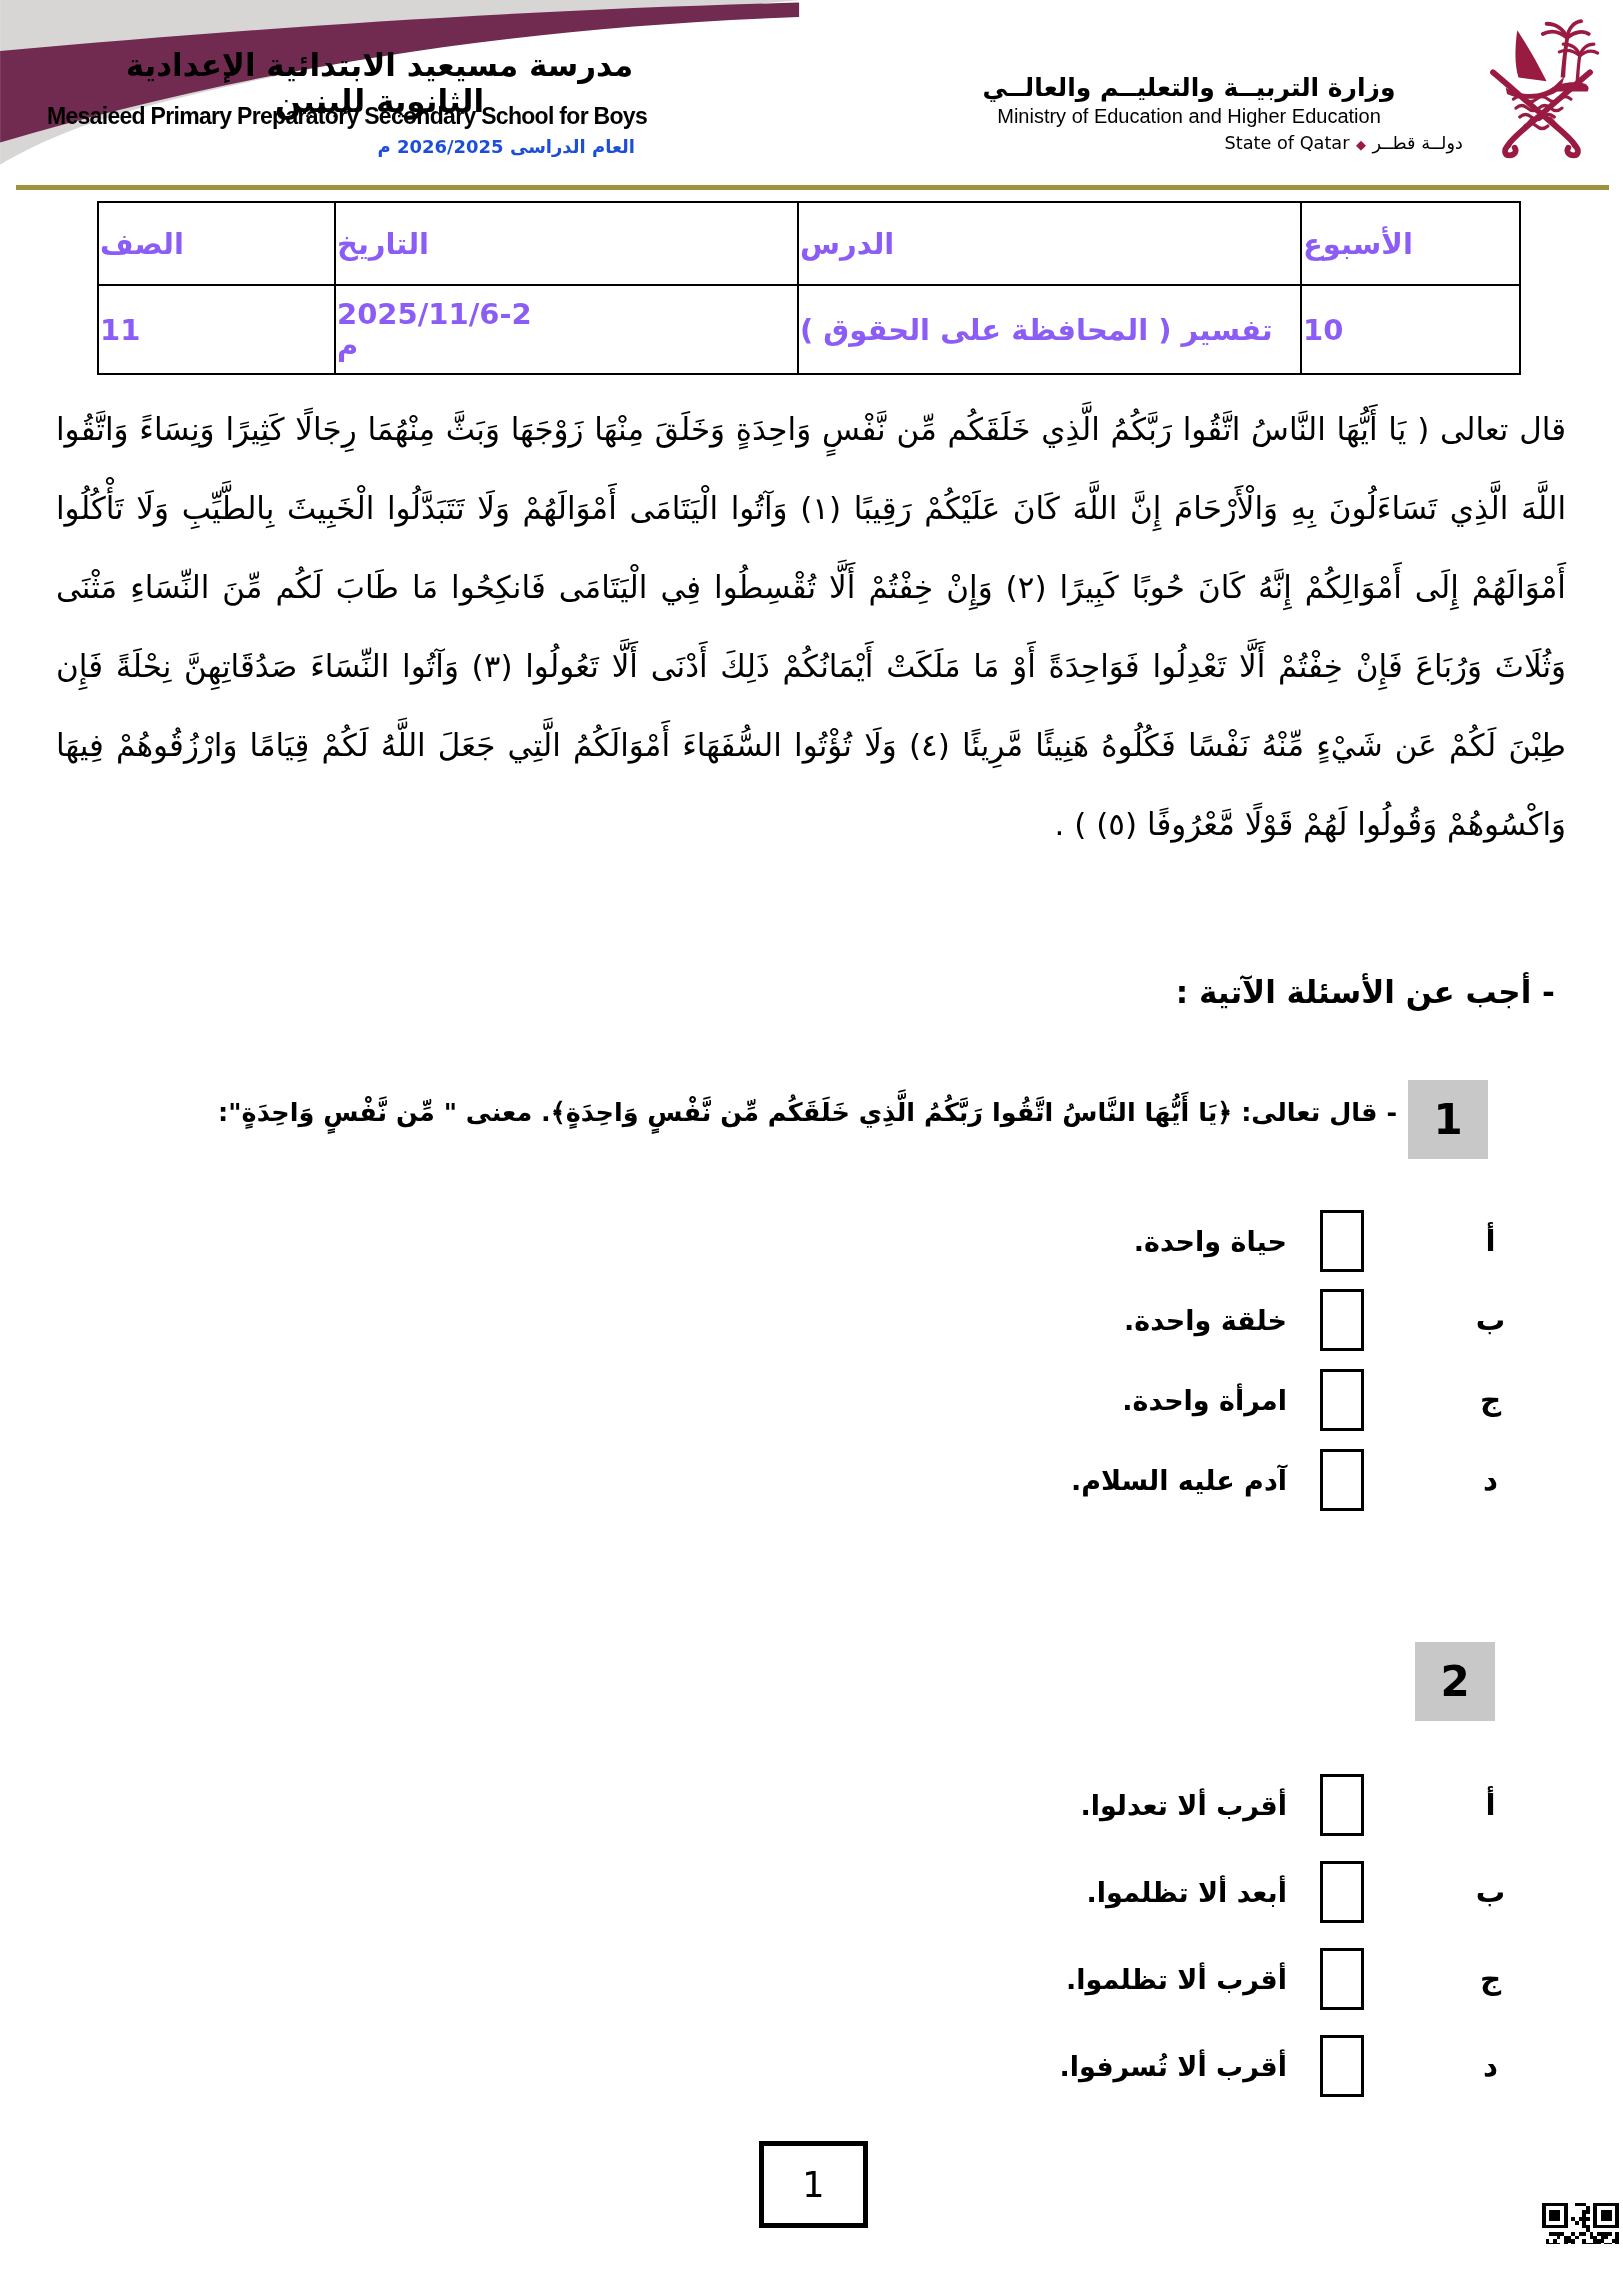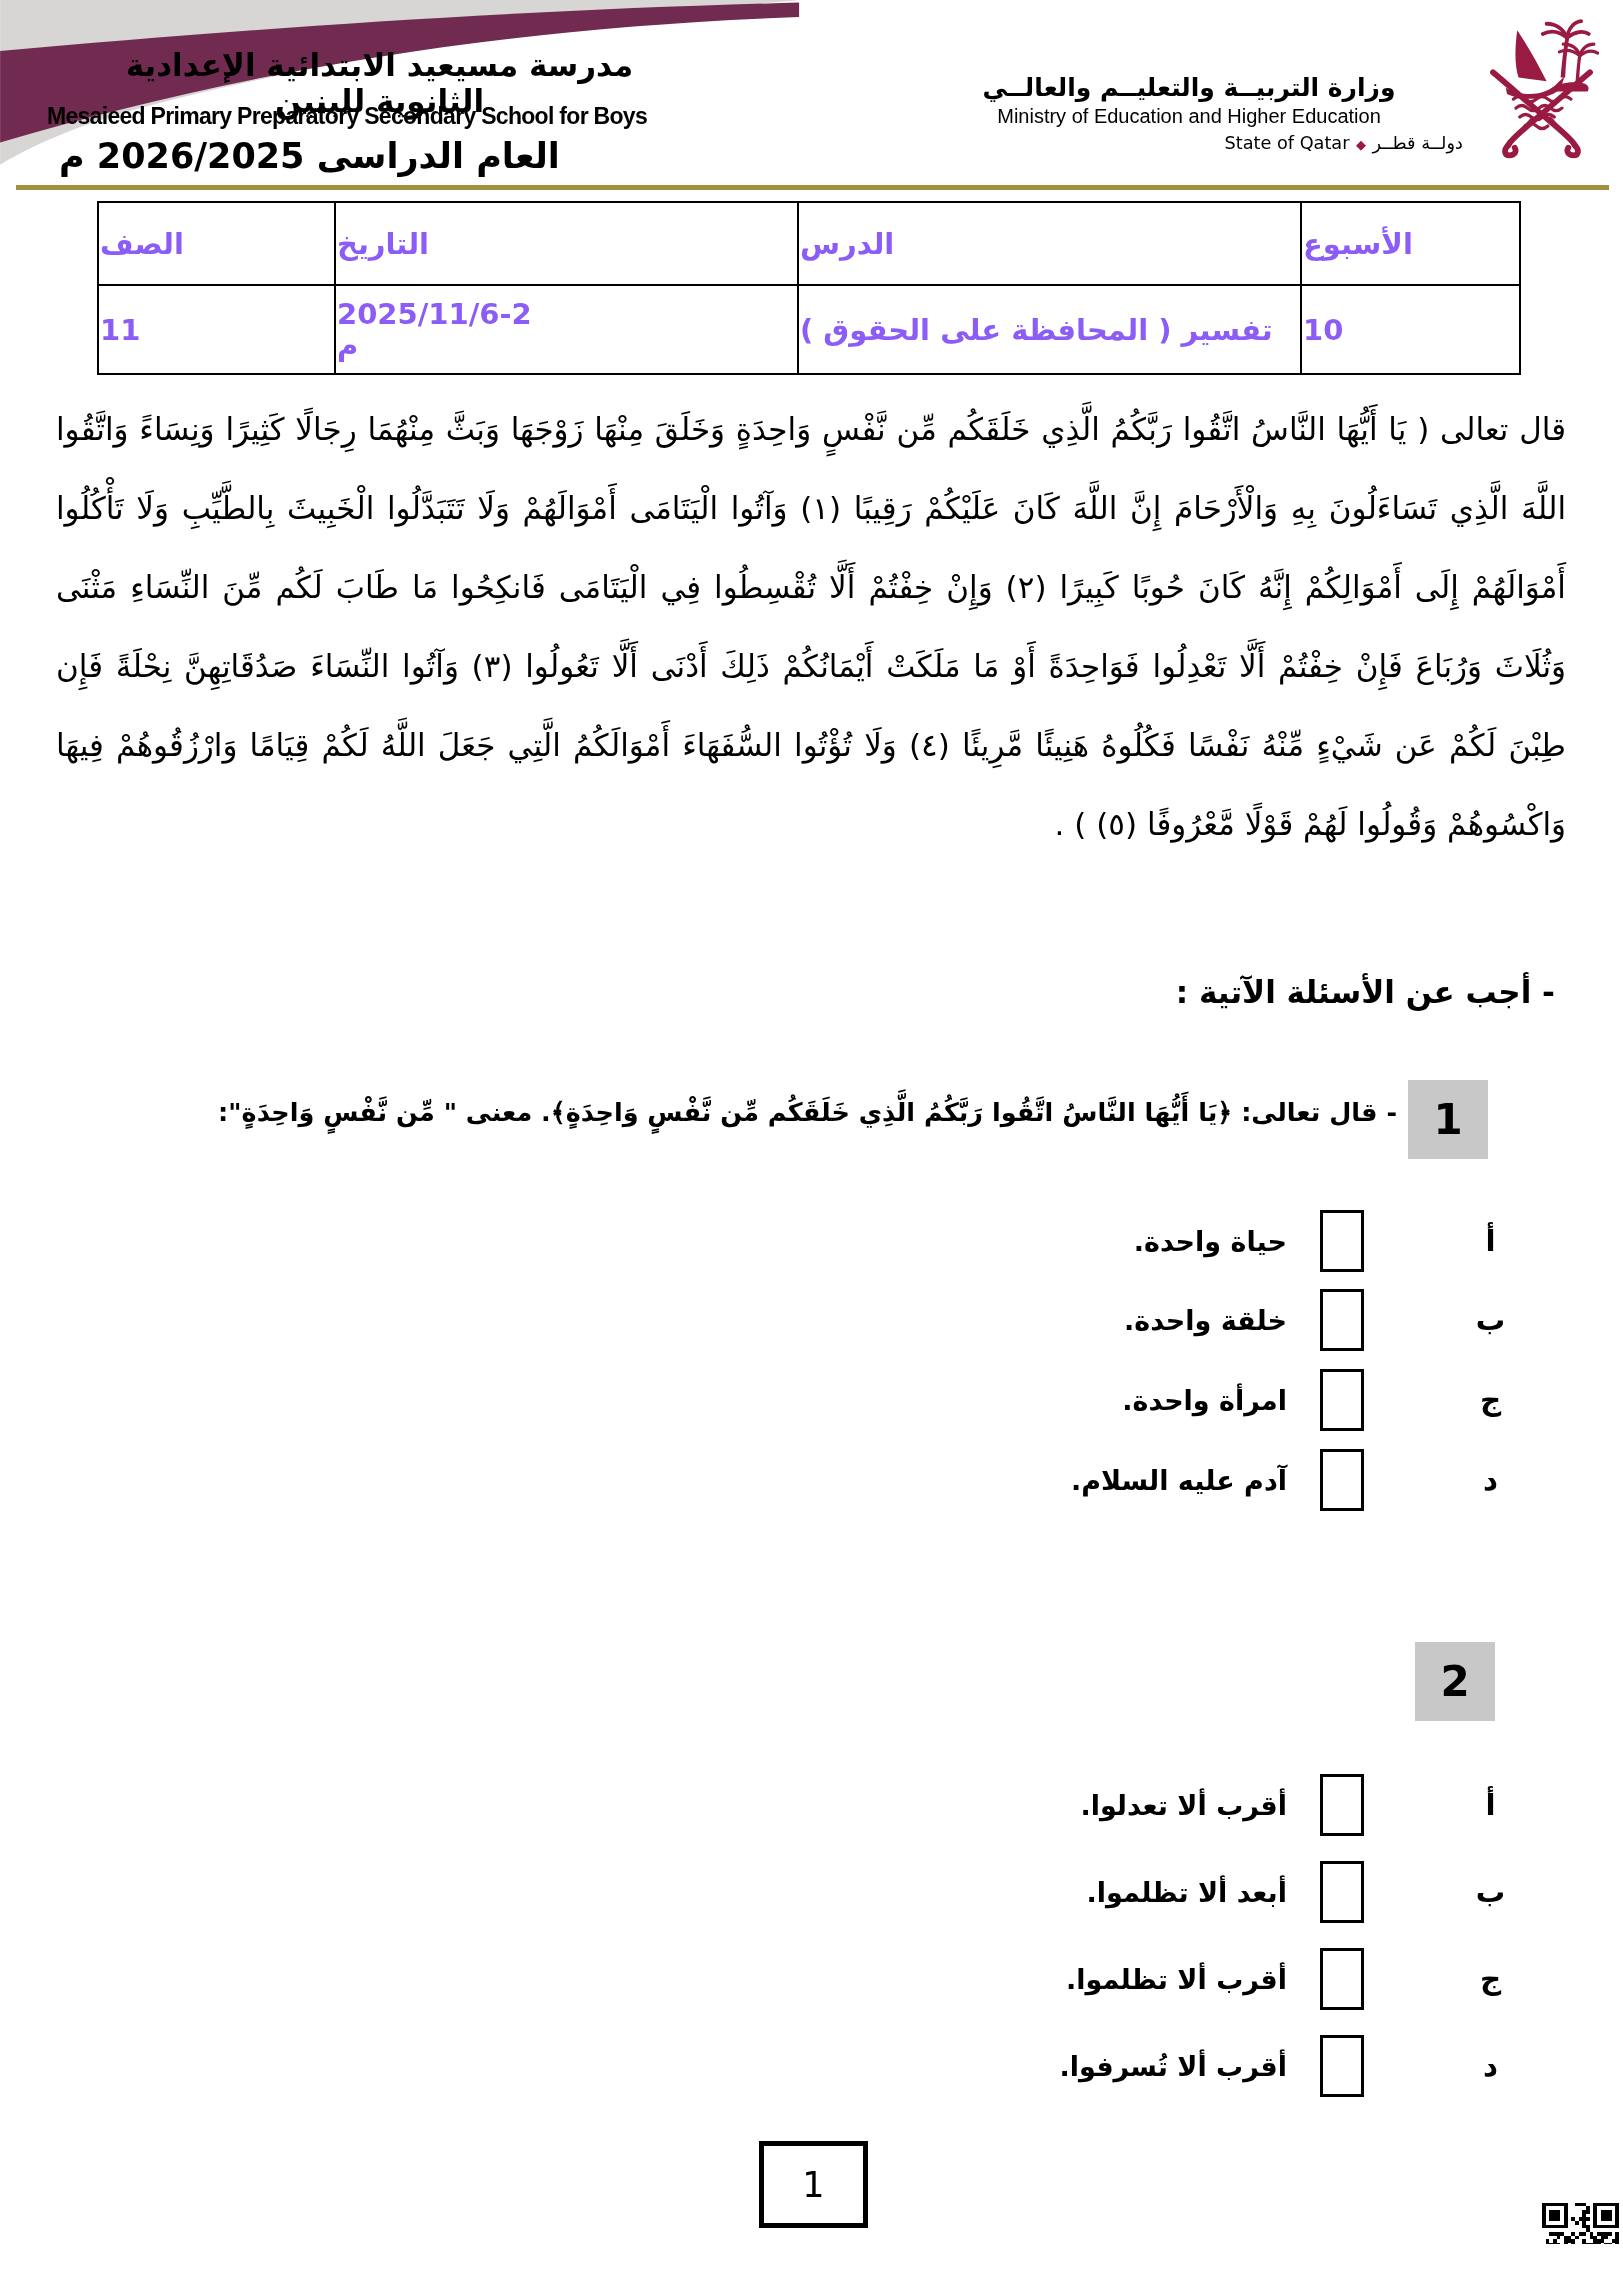--- a/index.html
+++ b/index.html
@@ -5,22 +5,22 @@
   html,body{margin:0;padding:0;background:#ffffff;}
   .page{position:relative;width:1623px;height:2244px;background:#ffffff;overflow:hidden;
         font-family:"DejaVu Sans",sans-serif;color:#000;}
   .abs{position:absolute;}
 
   
   .swoosh{position:absolute;left:0;top:0;}
   .school-ar{left:85px;top:47px;width:589px;text-align:center;font-size:31px;font-weight:bold;direction:rtl;}
   .school-en{left:33px;top:103px;width:628px;text-align:center;font-size:23px;font-weight:bold;
              font-family:"Liberation Sans",sans-serif;letter-spacing:-0.7px;white-space:nowrap;}
-  .year{left:59px;top:136px;width:576px;text-align:left;font-size:35px;font-weight:bold;
-        color:#000000;direction:rtl;}
+  .year{left:59px;top:136px;width:576px;text-align:right;font-size:18px;font-weight:bold;
+        color:#1d4ed8;direction:rtl;}
   .ministry{left:906px;top:73px;width:566px;text-align:center;}
   .min-ar{font-size:25px;font-weight:bold;direction:rtl;}
   .min-en{font-size:20px;margin-top:2.6px;font-family:"Liberation Sans",sans-serif;}
   .state-line{direction:rtl;text-align:right;padding-right:9.2px;font-size:17.7px;margin-top:5.2px;}
   .state-line .diamond{color:#9a1b42;font-size:13px;padding:0 6.5px;}
   .emblem{position:absolute;left:1484px;top:13px;}
   .gold-rule{left:15.7px;top:185px;width:1593px;height:4.6px;background:#a0923d;}
 
   
   .info-table{position:absolute;left:97px;top:201px;width:1421px;border-collapse:collapse;

